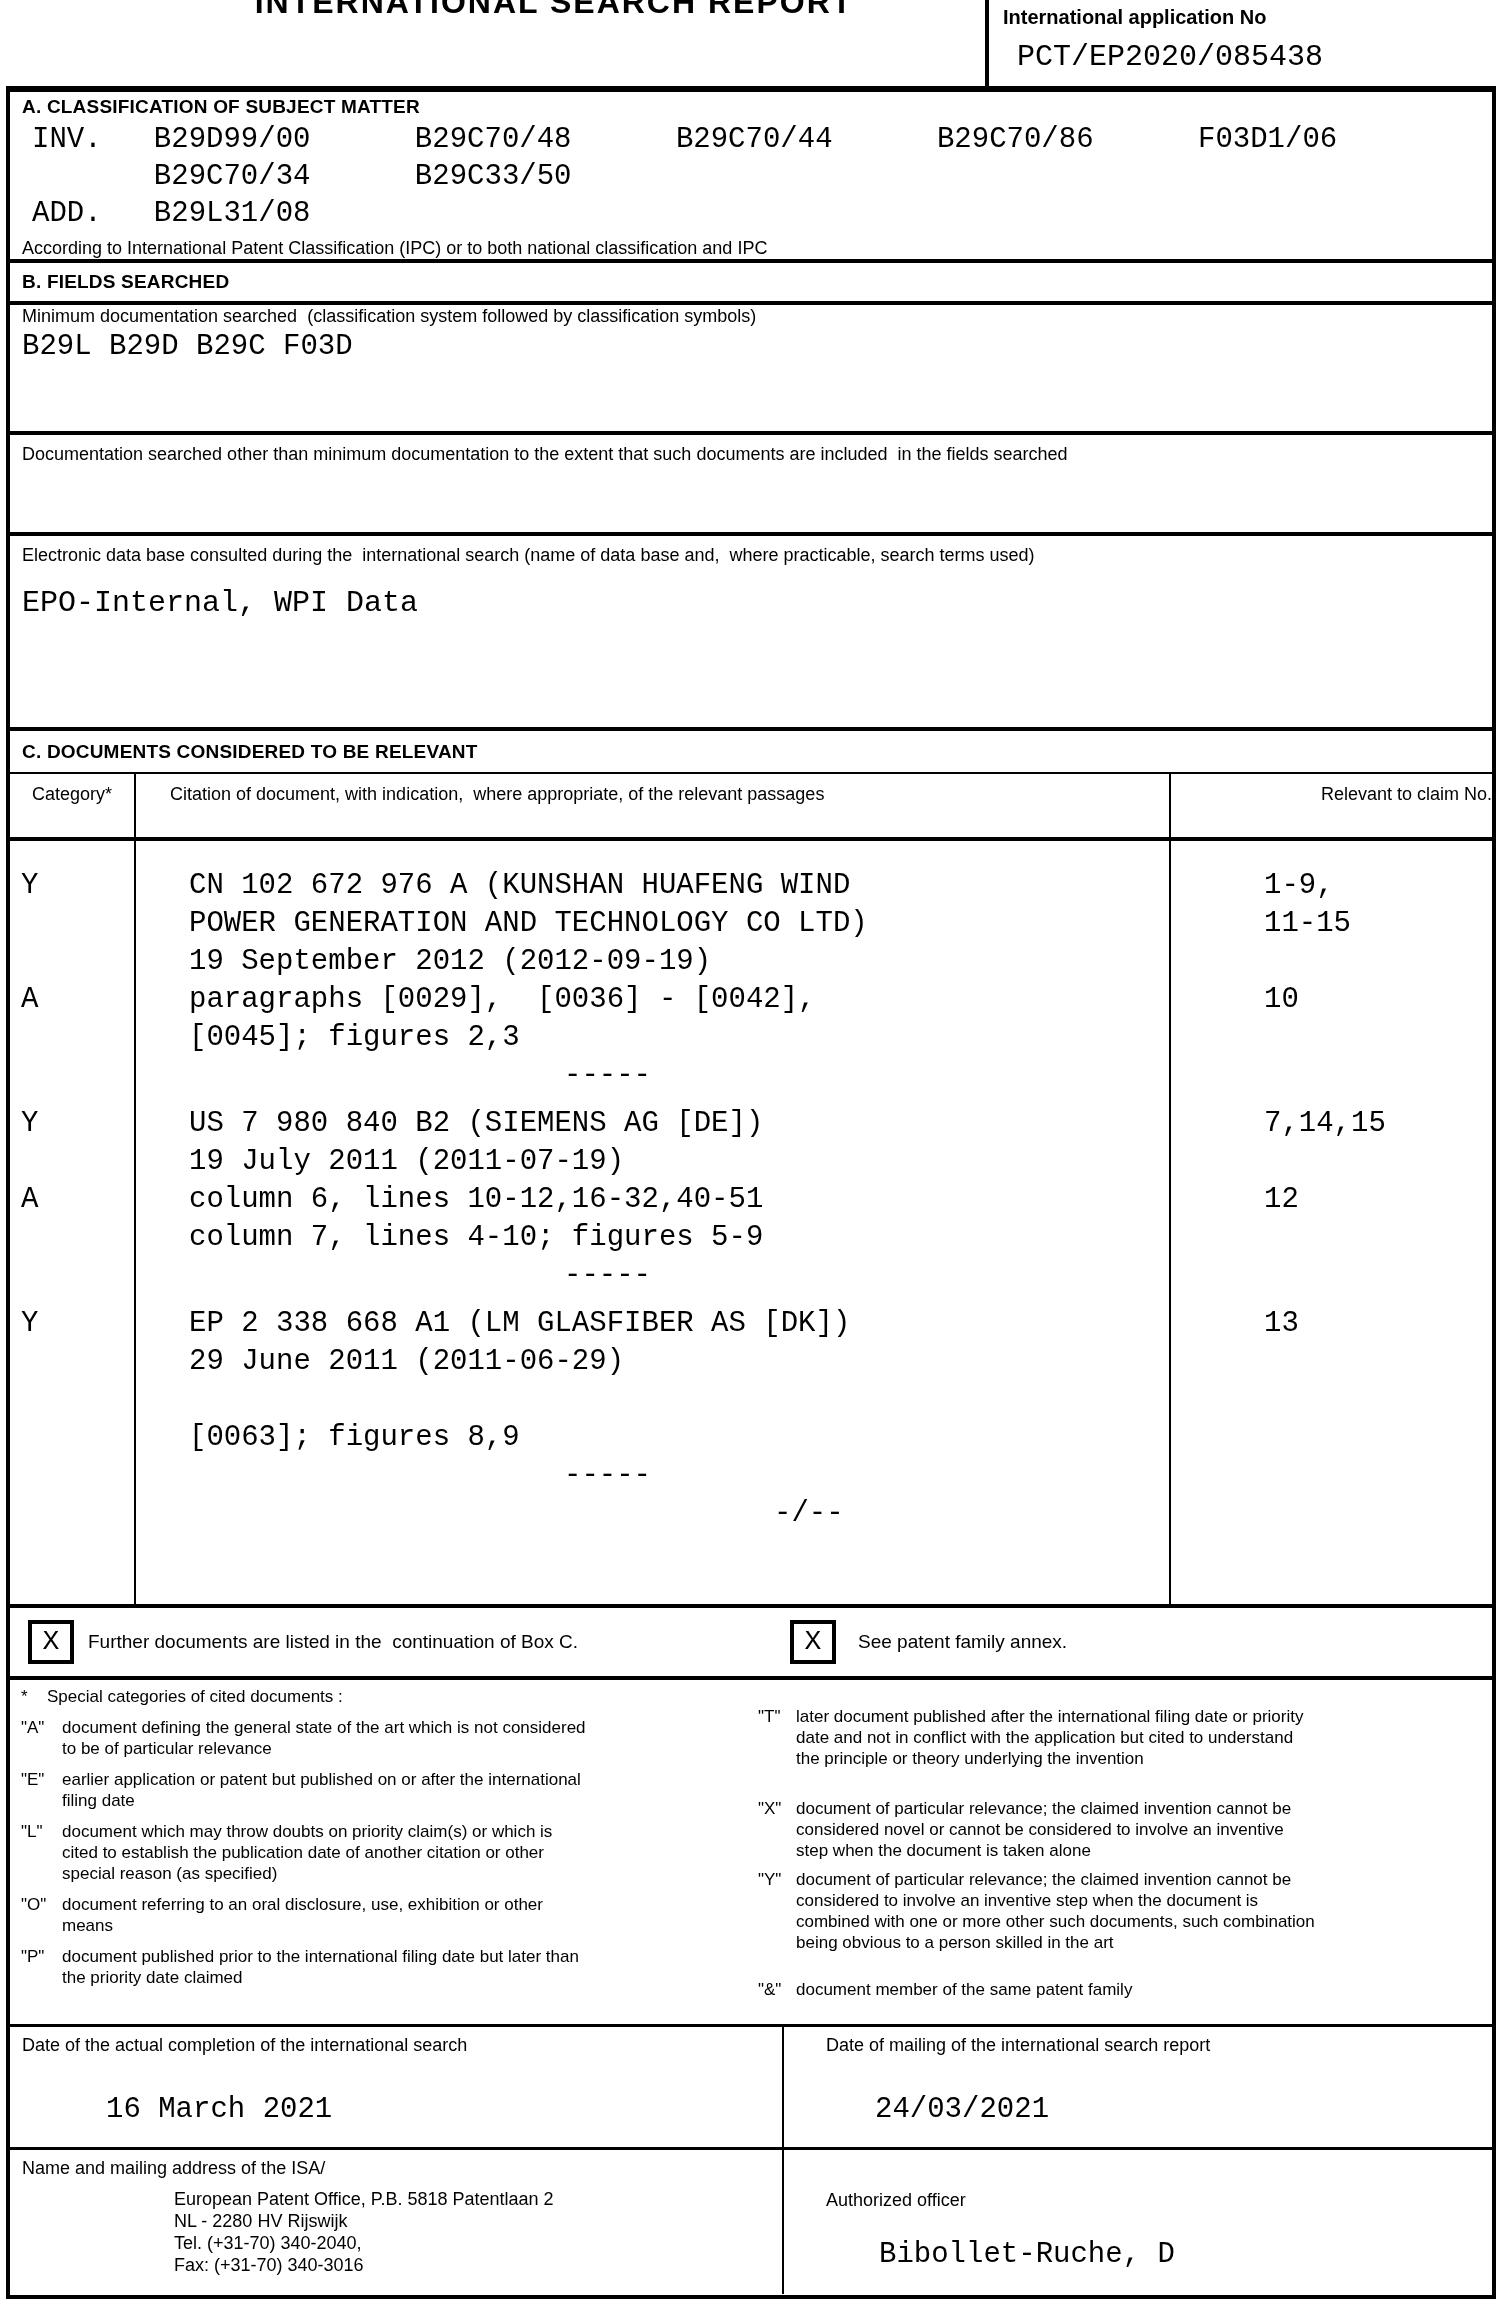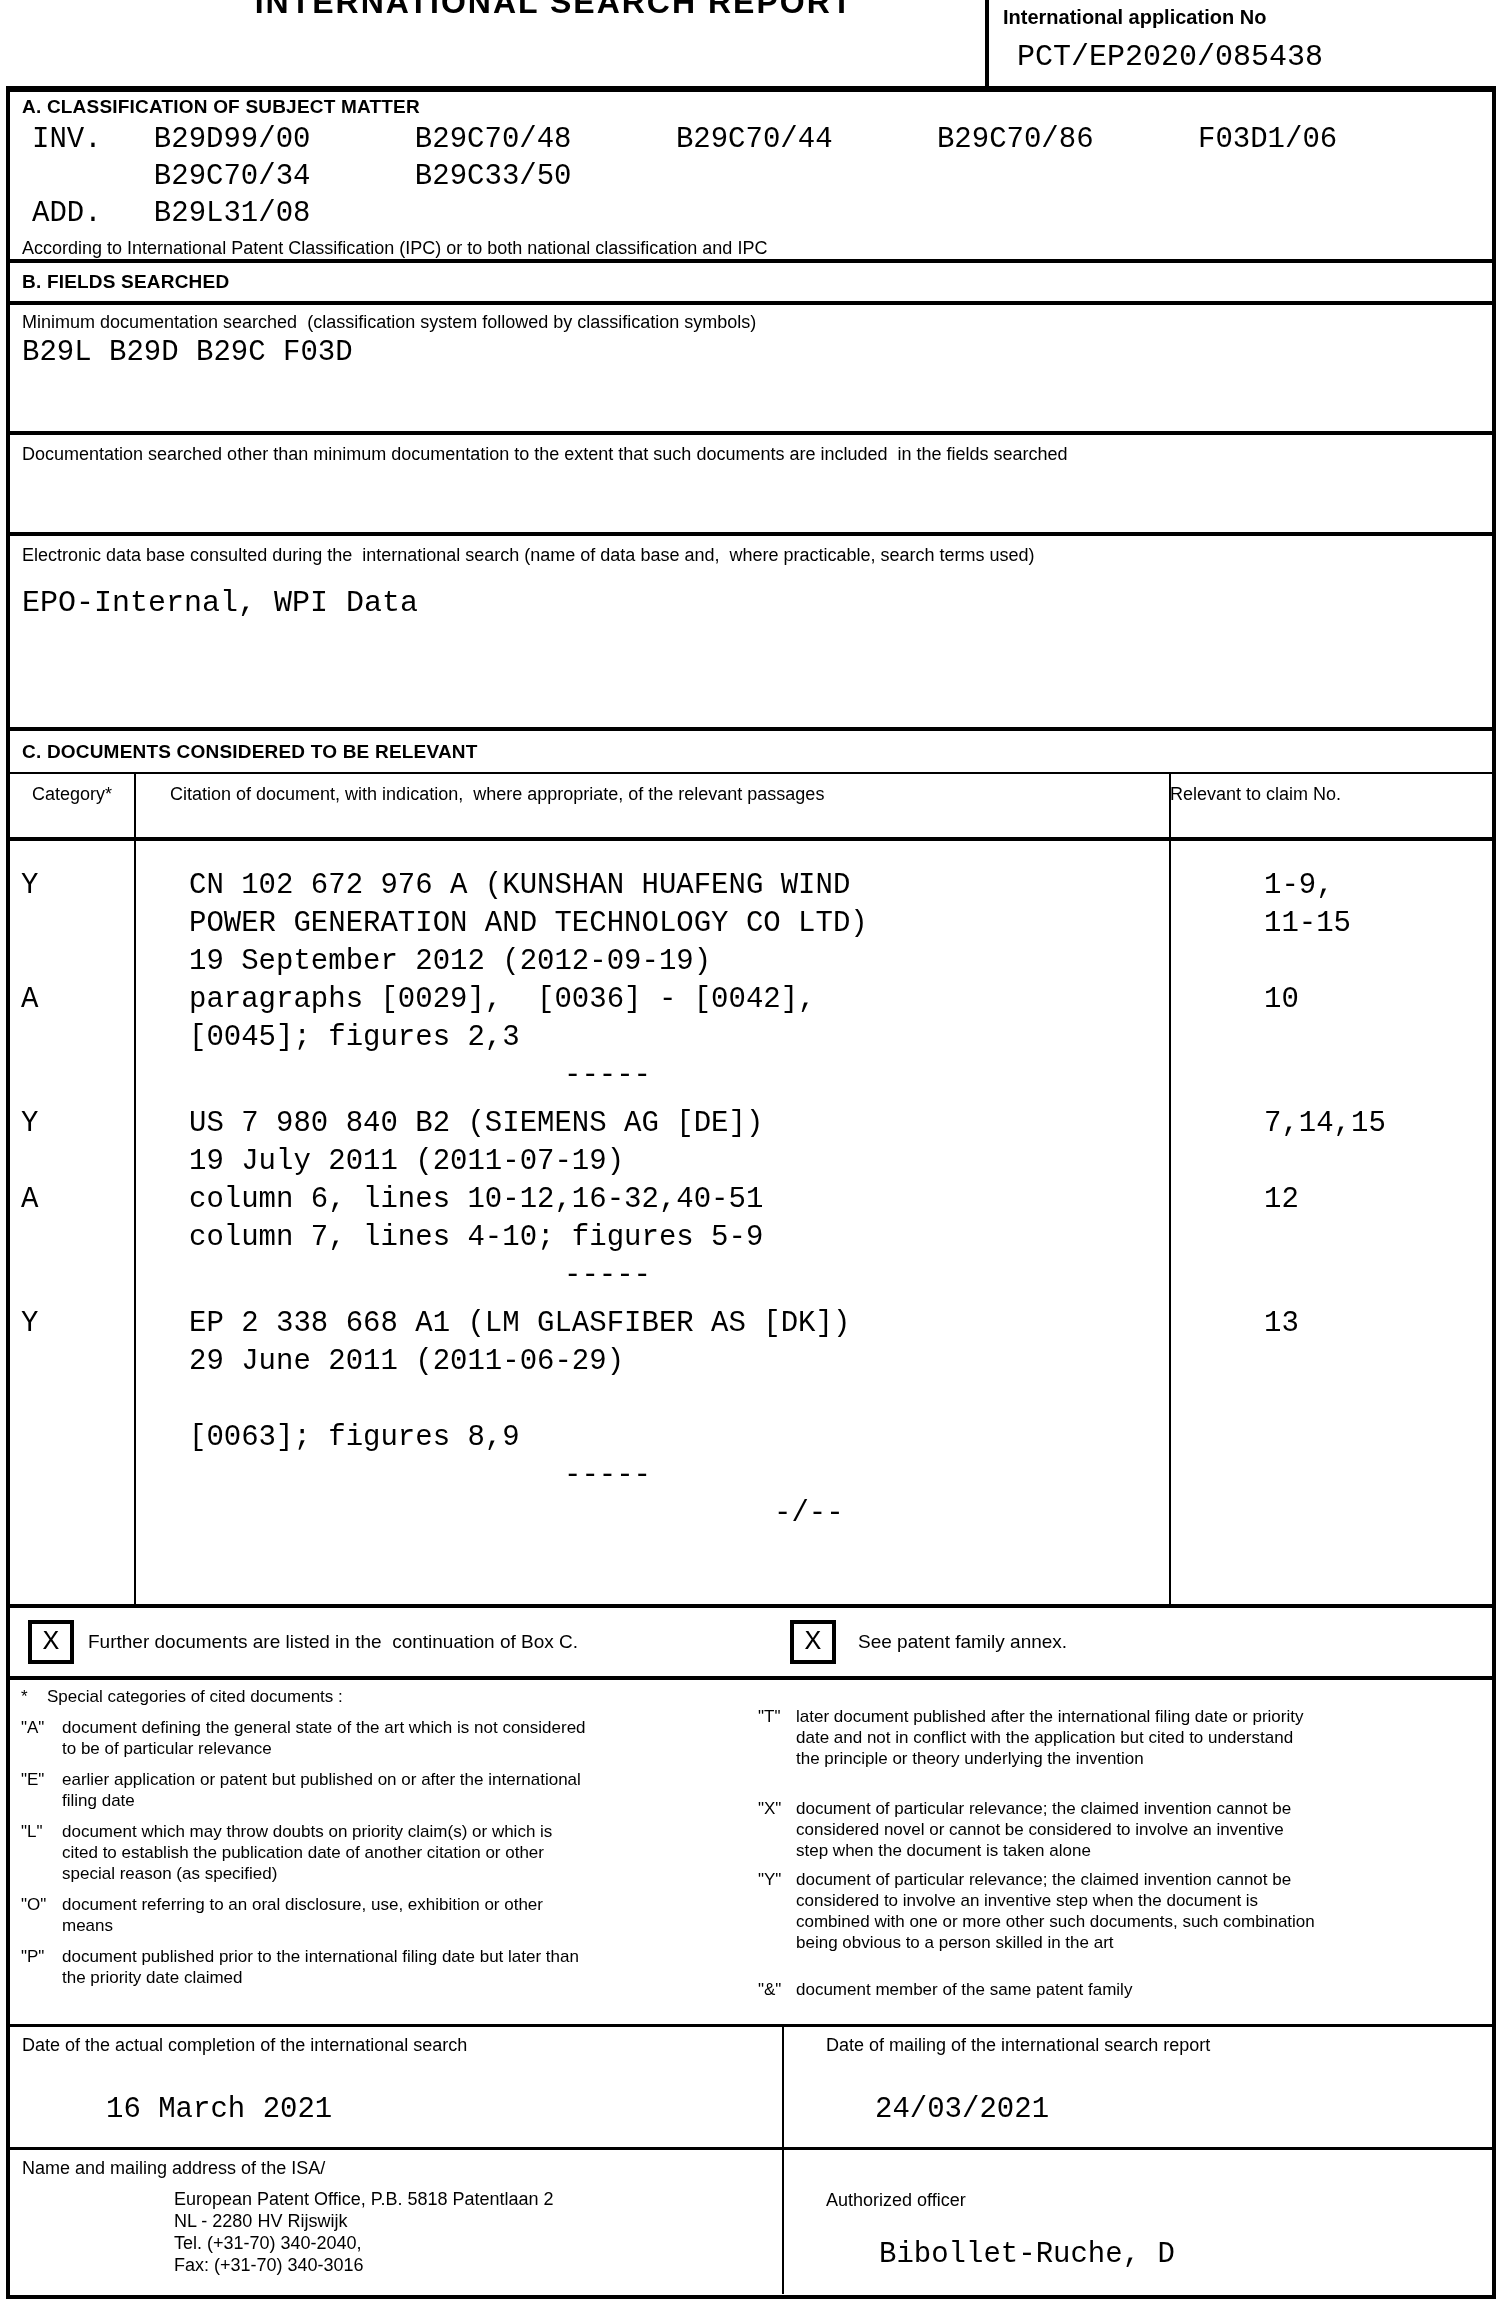--- a/index.html
+++ b/index.html
@@ -24,31 +24,31 @@
   .bt3{border-top:3px solid #000;}
   .bt2{border-top:2px solid #000;}
   .lbl{font-size:18px;white-space:pre-wrap;line-height:22px;}
   .heading{font-size:19px;font-weight:bold;letter-spacing:0.2px;}
   
   .secA{height:167px;padding:4px 0 0 12px;}
   .codes{margin:3px 0 0 10px;font-size:29px;line-height:37px;white-space:pre;}
   .secA .note{margin-top:5px;}
   
   .secB-h{height:42px;padding:8px 0 8px 12px;}
-  .secB-min{height:130px;padding:6px 0 0 12px;}
+  .secB-min{height:130px;padding:0 0 0 12px;}
   .secB-min .mono-val{margin-top:3px;font-size:29px;}
   .secB-other{height:101px;padding:8px 0 0 12px;}
   .secB-edb{height:195px;padding:8px 0 0 12px;}
   .secB-edb .mono-val{margin-top:20px;font-size:30px;}
   
   .secC-h{height:45px;padding:10px 16px 0 12px;}
   .thead{height:65px;display:flex;font-size:18px;}
   .thead .h1{width:124px;text-align:center;padding-top:10px;box-sizing:border-box;}
   .thead .h2{flex:1;padding:10px 0 0 36px;box-sizing:border-box;white-space:pre-wrap;}
-  .thead .h3{width:322px;text-align:left;padding-top:10px;box-sizing:border-box;}
+  .thead .h3{width:322px;text-align:right;padding-top:10px;box-sizing:border-box;}
   .tbody{height:767px;padding-top:26px;overflow:hidden;}
   .vline{position:absolute;top:0;bottom:0;width:2px;background:#000;}
   .v1{left:124px;} .v2{left:1159px;} .vmid{left:772px;}
   .trow{display:flex;height:38px;line-height:38px;font-family:"Liberation Mono","DejaVu Sans Mono",monospace;font-size:29px;}
   .trow.gap{margin-top:10px;}
   .tcat{width:124px;box-sizing:border-box;padding-left:11px;flex:none;}
   .ttext{flex:1;box-sizing:border-box;padding-left:55px;white-space:pre;overflow:hidden;}
   .ttext.sep{padding-left:430px;}
   .ttext.cont{padding-left:640px;}
   .tclaim{width:322px;box-sizing:border-box;padding-left:94px;flex:none;white-space:pre;}

